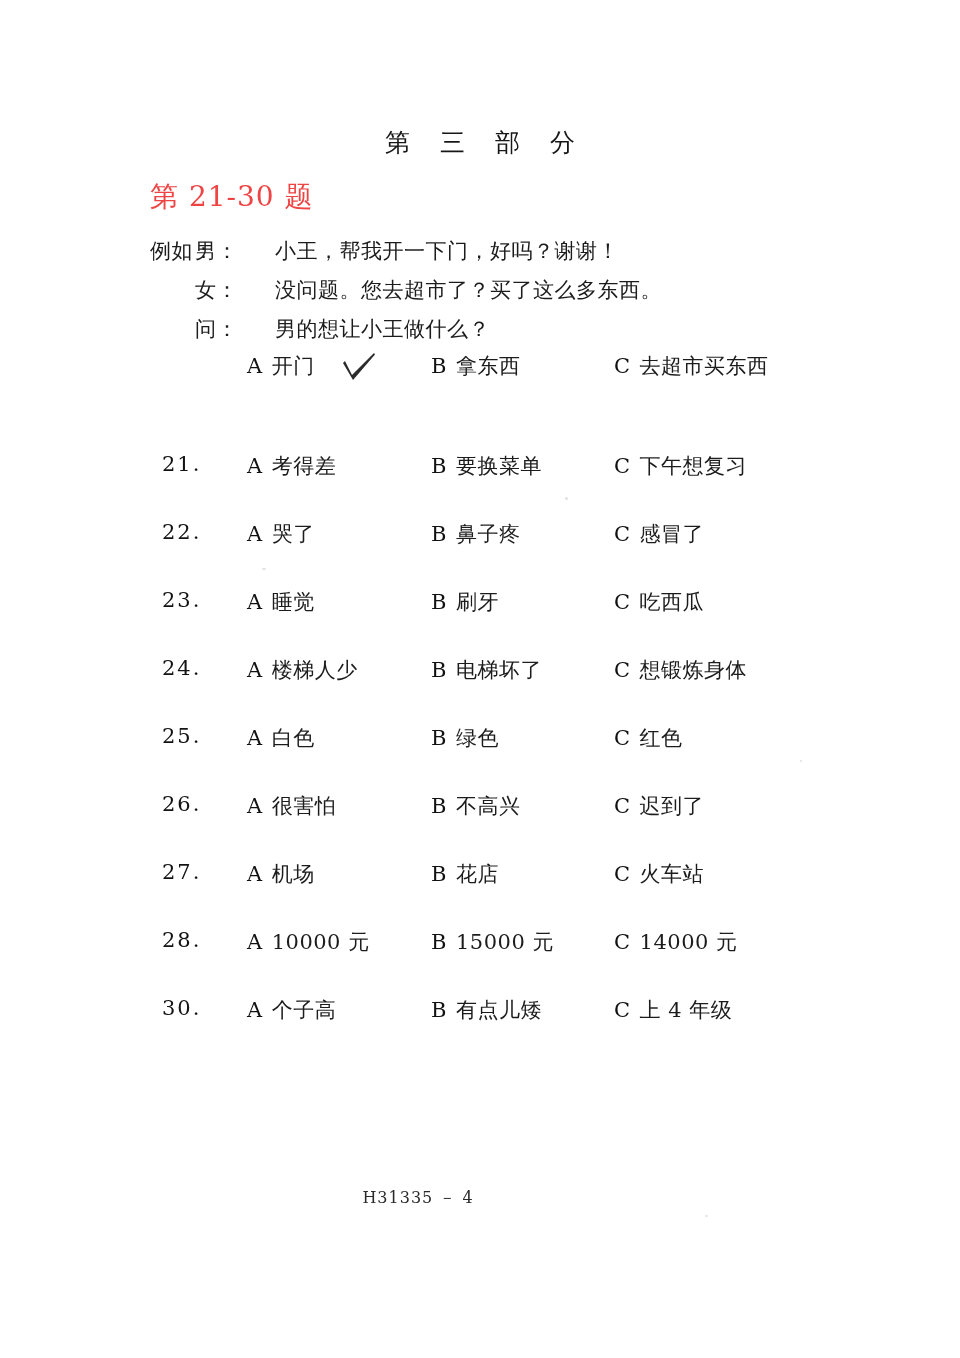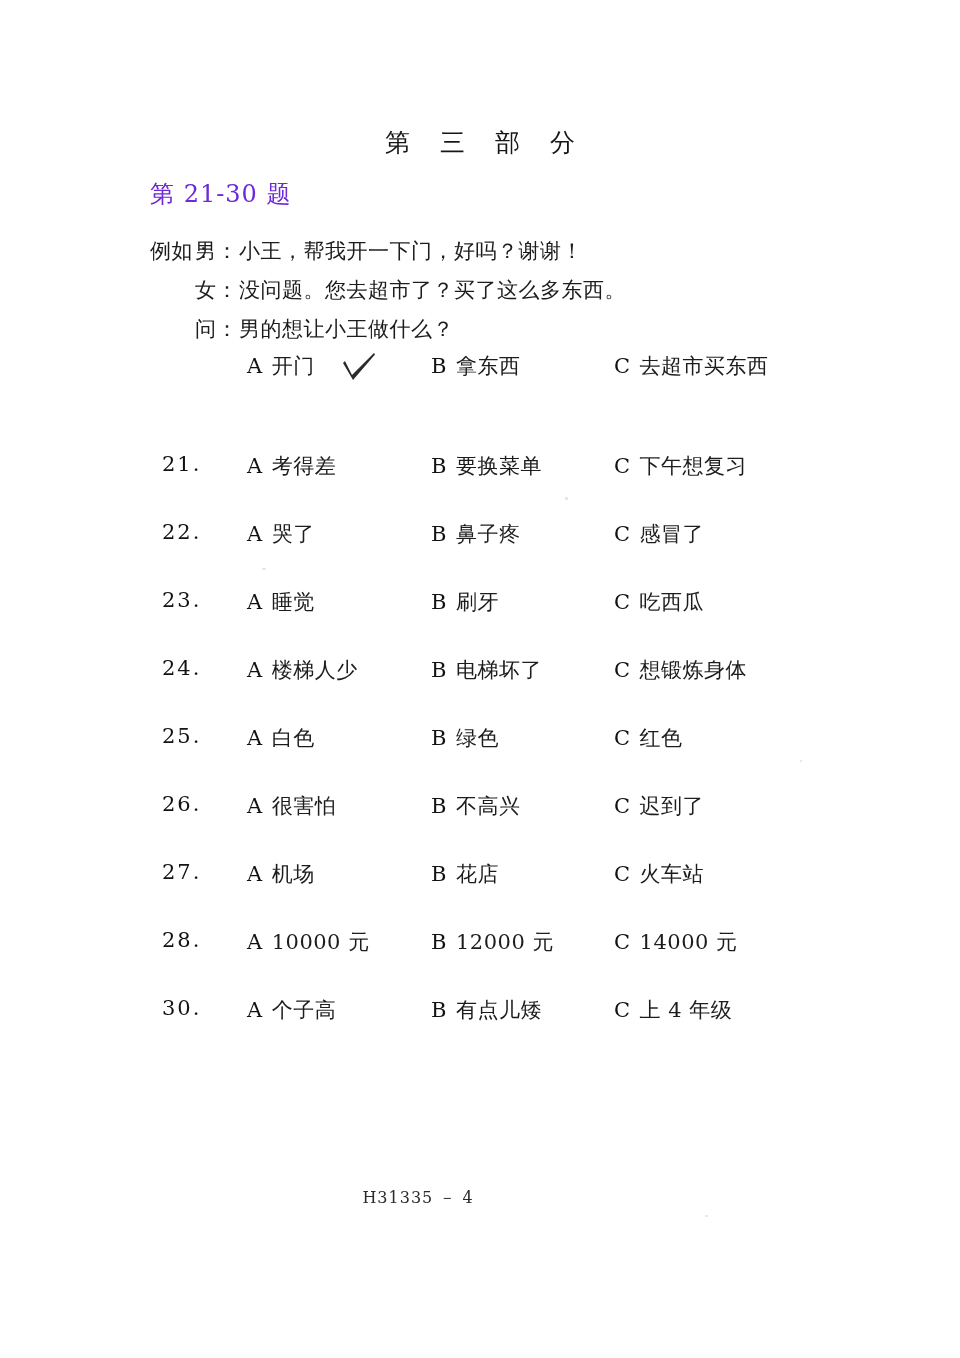--- a/index.html
+++ b/index.html
@@ -35,23 +35,23 @@
     text-indent: 11px;
     font-weight: 500;
     color: #161616;
   }
 
   
   .range-line {
     position: absolute;
     top: 178px;
     left: 150px;
-    font-size: 24px;
+    font-size: 28px;
     letter-spacing: 1px;
-    color: #6d28d9;
+    color: #ef4444;
   }
 
   
   .example {
     position: absolute;
     top: 237px;
     left: 150px;
     width: 700px;
   }
   .example-row {
@@ -67,20 +67,21 @@
     flex: none;
     white-space: nowrap;
   }
   .example-speaker {
     width: 44px;
     flex: none;
     white-space: nowrap;
   }
   .example-text {
     white-space: nowrap;
+    margin-left: 36px;
   }
   .example-row.indented .example-label {
     visibility: hidden;
   }
 
   
   .example-options {
     position: absolute;
     top: 352px;
     left: 0;
@@ -250,21 +251,21 @@
     <div class="q-row">
       <span class="q-number">27.</span>
       <div class="opt opt-a"><span class="opt-letter">A</span><span>机场</span></div>
       <div class="opt opt-b"><span class="opt-letter">B</span><span>花店</span></div>
       <div class="opt opt-c"><span class="opt-letter">C</span><span>火车站</span></div>
     </div>
 
     <div class="q-row">
       <span class="q-number">28.</span>
       <div class="opt opt-a"><span class="opt-letter">A</span><span>10000 元</span></div>
-      <div class="opt opt-b"><span class="opt-letter">B</span><span>12000 元</span></div>
+      <div class="opt opt-b"><span class="opt-letter">B</span><span>15000 元</span></div>
       <div class="opt opt-c"><span class="opt-letter">C</span><span>14000 元</span></div>
     </div>
 
 
     <div class="q-row">
       <span class="q-number">30.</span>
       <div class="opt opt-a"><span class="opt-letter">A</span><span>个子高</span></div>
       <div class="opt opt-b"><span class="opt-letter">B</span><span>有点儿矮</span></div>
       <div class="opt opt-c"><span class="opt-letter">C</span><span>上 4 年级</span></div>
     </div>

